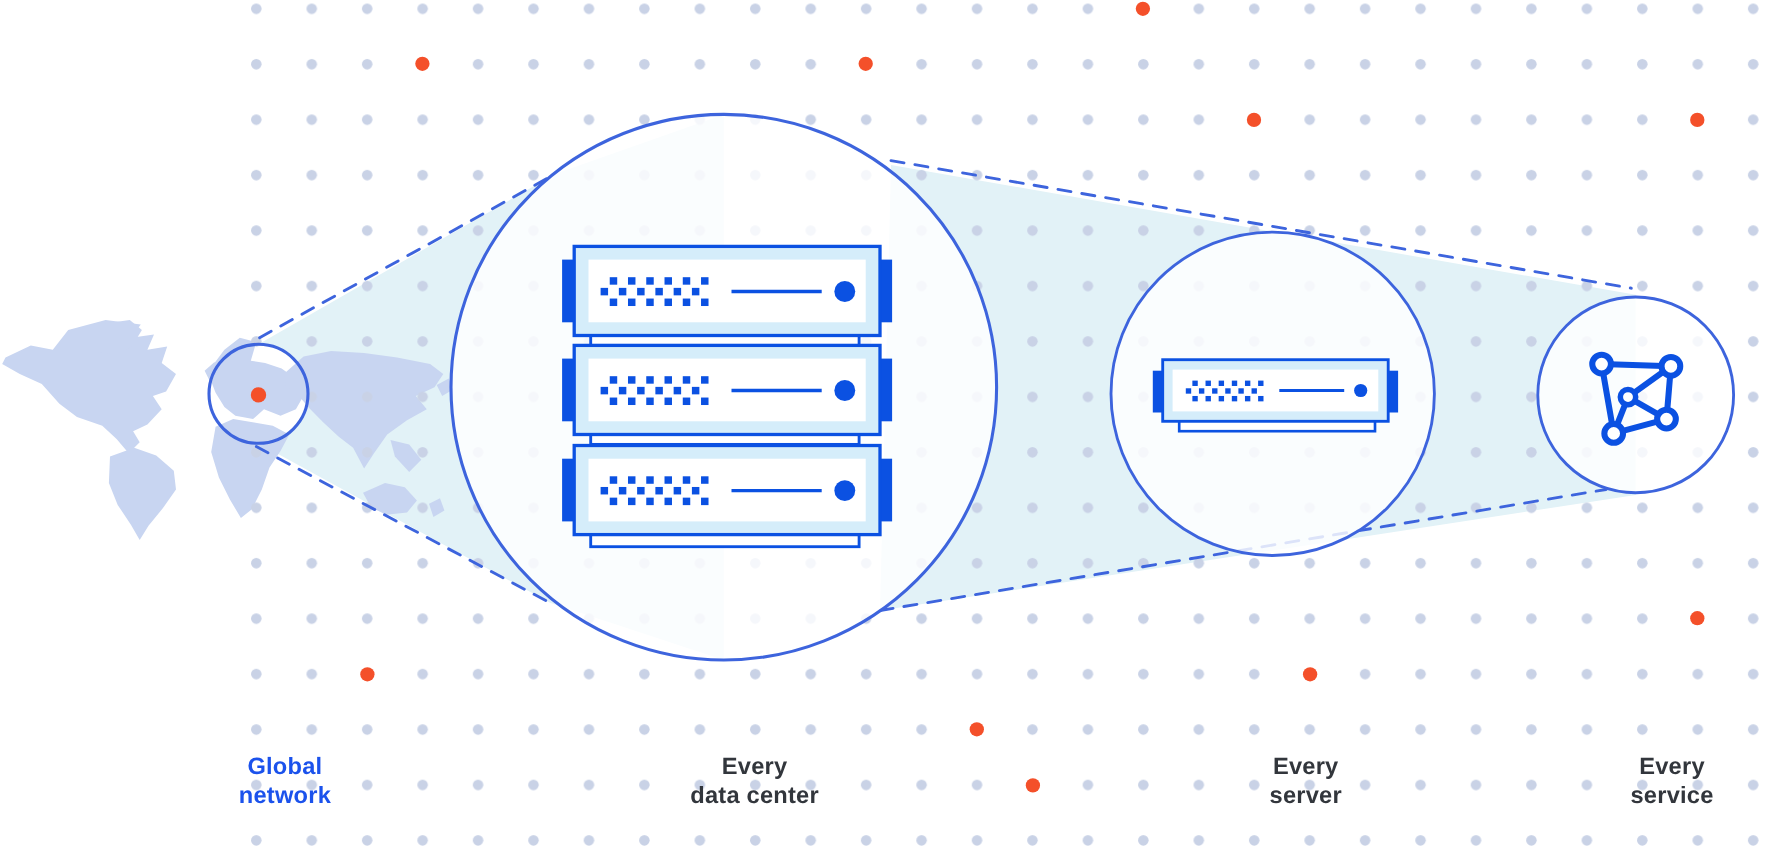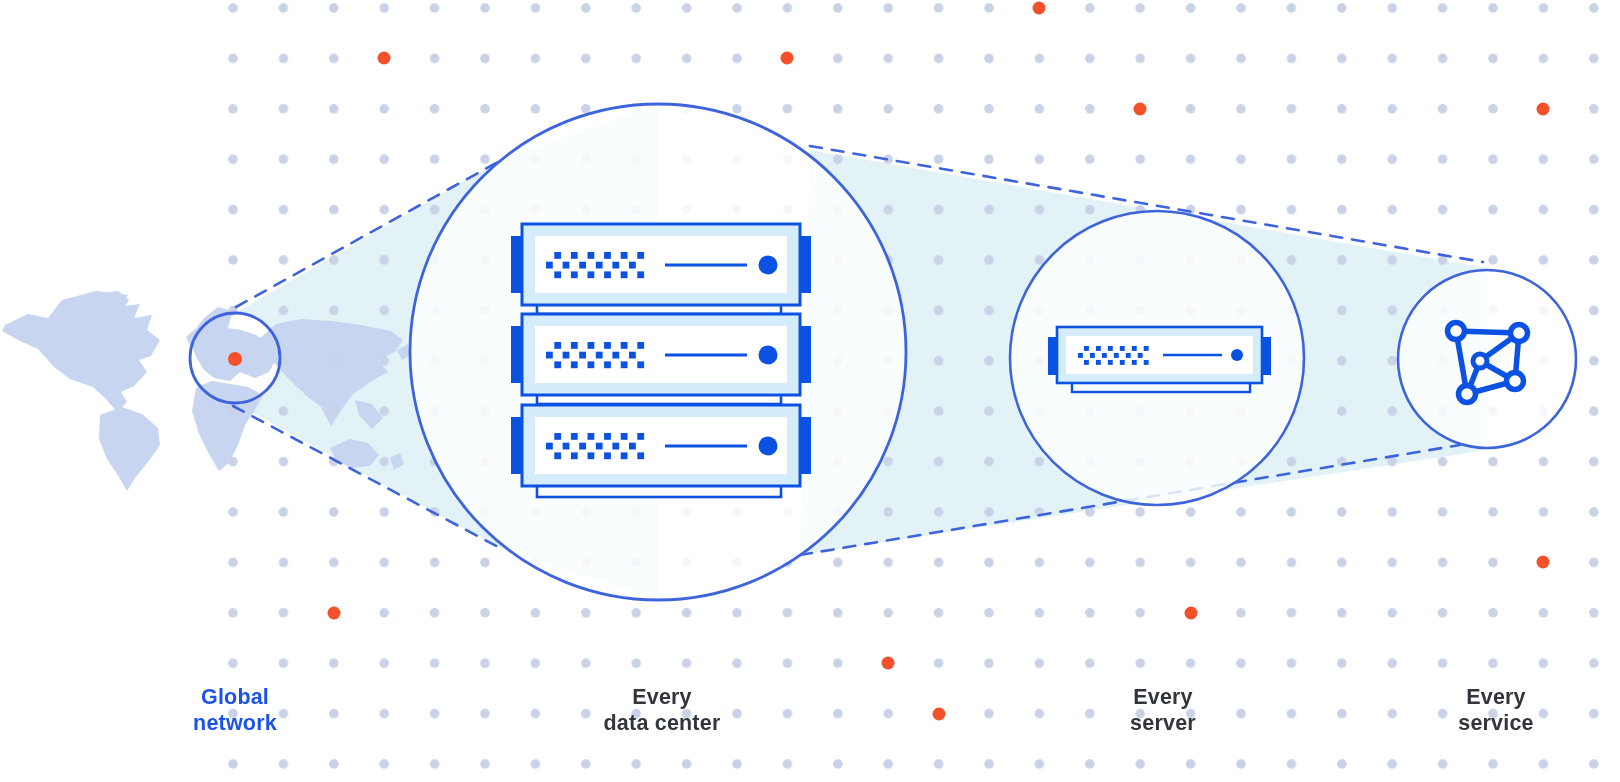--- a/index.html
+++ b/index.html
@@ -1,21 +1,21 @@
 <!DOCTYPE html>
 <html><head>
 <meta charset="utf-8">
 <style>
   html,body{margin:0;padding:0;background:#ffffff;}
   .canvas{position:relative;width:1620px;height:782px;background:#ffffff;overflow:hidden;
           font-family:"Liberation Sans", sans-serif;}
   .canvas svg{position:absolute;left:0;top:0;}
   .stage-label{position:absolute;transform:translateX(-50%);text-align:center;
                font-weight:700;font-size:21.5px;line-height:26px;letter-spacing:.2px;
-               color:#32363C;white-space:pre-line;}
+               color:#32363C;white-space:pre-line;margin-left:24px;}
   .stage-label.blue{color:#1B52EC;}
 </style>
 </head>
 <body>
 
 <div class="canvas">
 
   <svg width="1620" height="782" viewBox="0 0 1620 782">
     <defs>
       <pattern id="gridDots" patternUnits="userSpaceOnUse" width="50.4" height="50.4" x="228.2" y="3.2">

